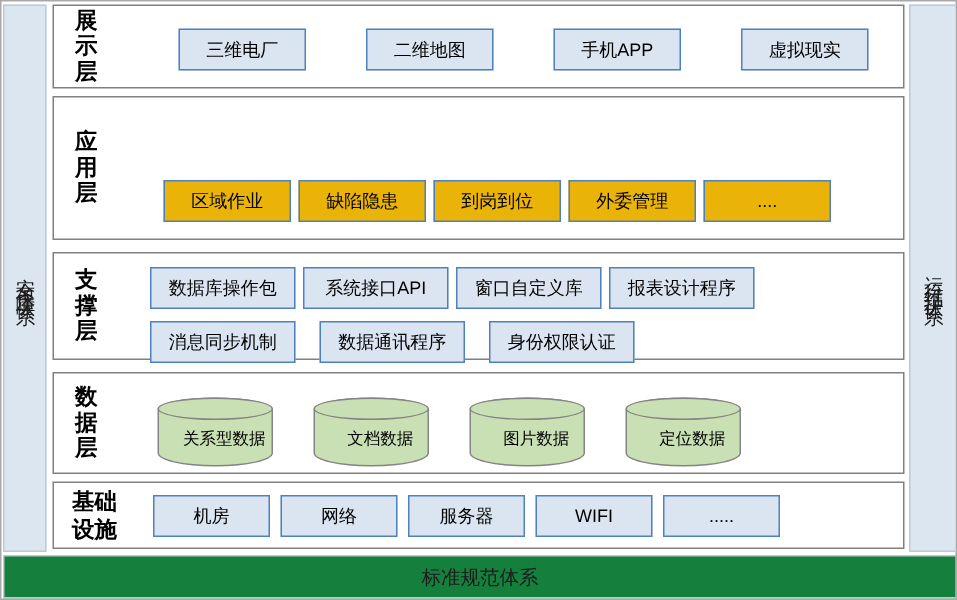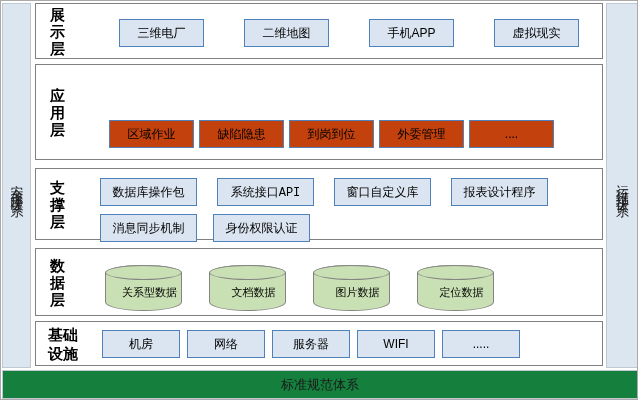--- a/index.html
+++ b/index.html
@@ -32,29 +32,29 @@
   .layer-label{position:absolute;left:14px;top:50%;transform:translateY(-50%);
                width:24px;font-weight:bold;font-size:15px;line-height:17px;
                text-align:left;word-break:break-all;}
   #layer5 .layer-label{width:36px;left:12px;line-height:19px;}
 
   .row{position:absolute;display:flex;}
   .item{box-sizing:border-box;height:28px;display:flex;align-items:center;
         justify-content:center;font-size:12px;border:1.5px solid #4f81bd;
         background:#dbe5f1;white-space:nowrap;}
   .item.yellow{background:#fbd35d;}
-  .item.green{background:#c2410c;}
+  .item.green{background:#eab308;}
 
   
   #layer1 .row{left:83px;top:15px;gap:40px;}
   #layer1 .item{width:85px;}
   #layer2 .row1{left:73px;top:16px;gap:5px;}
   #layer2 .row2{left:73px;top:55px;gap:5px;}
   #layer2 .item{width:85px;}
-  #layer3 .row1{left:64px;top:9px;gap:20px;font-family:Liberation Mono, monospace;}
+  #layer3 .row1{left:64px;top:9px;gap:5px;}
   #layer3 .row2{left:64px;top:45px;gap:16px;}
   #layer3 .item{width:97px;}
   #layer4 .row{left:69px;top:16px;gap:27px;}
   #layer5 .row{left:66px;top:8px;gap:7px;}
   #layer5 .item{width:78px;}
 
   
   .cyl{position:relative;width:77px;height:46px;}
   .cyl-body{position:absolute;left:0;right:0;top:0;bottom:0;background:#c9e0b4;
             border:1px solid #848484;box-sizing:border-box;
@@ -103,20 +103,21 @@
   <div class="layer" id="layer3">
     <div class="layer-label">支撑层</div>
     <div class="row row1">
       <div class="item">数据库操作包</div>
       <div class="item">系统接口API</div>
       <div class="item">窗口自定义库</div>
       <div class="item">报表设计程序</div>
     </div>
     <div class="row row2">
       <div class="item">消息同步机制</div>
+      <div class="item">数据通讯程序</div>
       <div class="item">身份权限认证</div>
     </div>
   </div>
 
   <div class="layer" id="layer4">
     <div class="layer-label">数据层</div>
     <div class="row">
       <div class="cyl">
         <div class="cyl-body"></div>
         <div class="cyl-top"></div>

